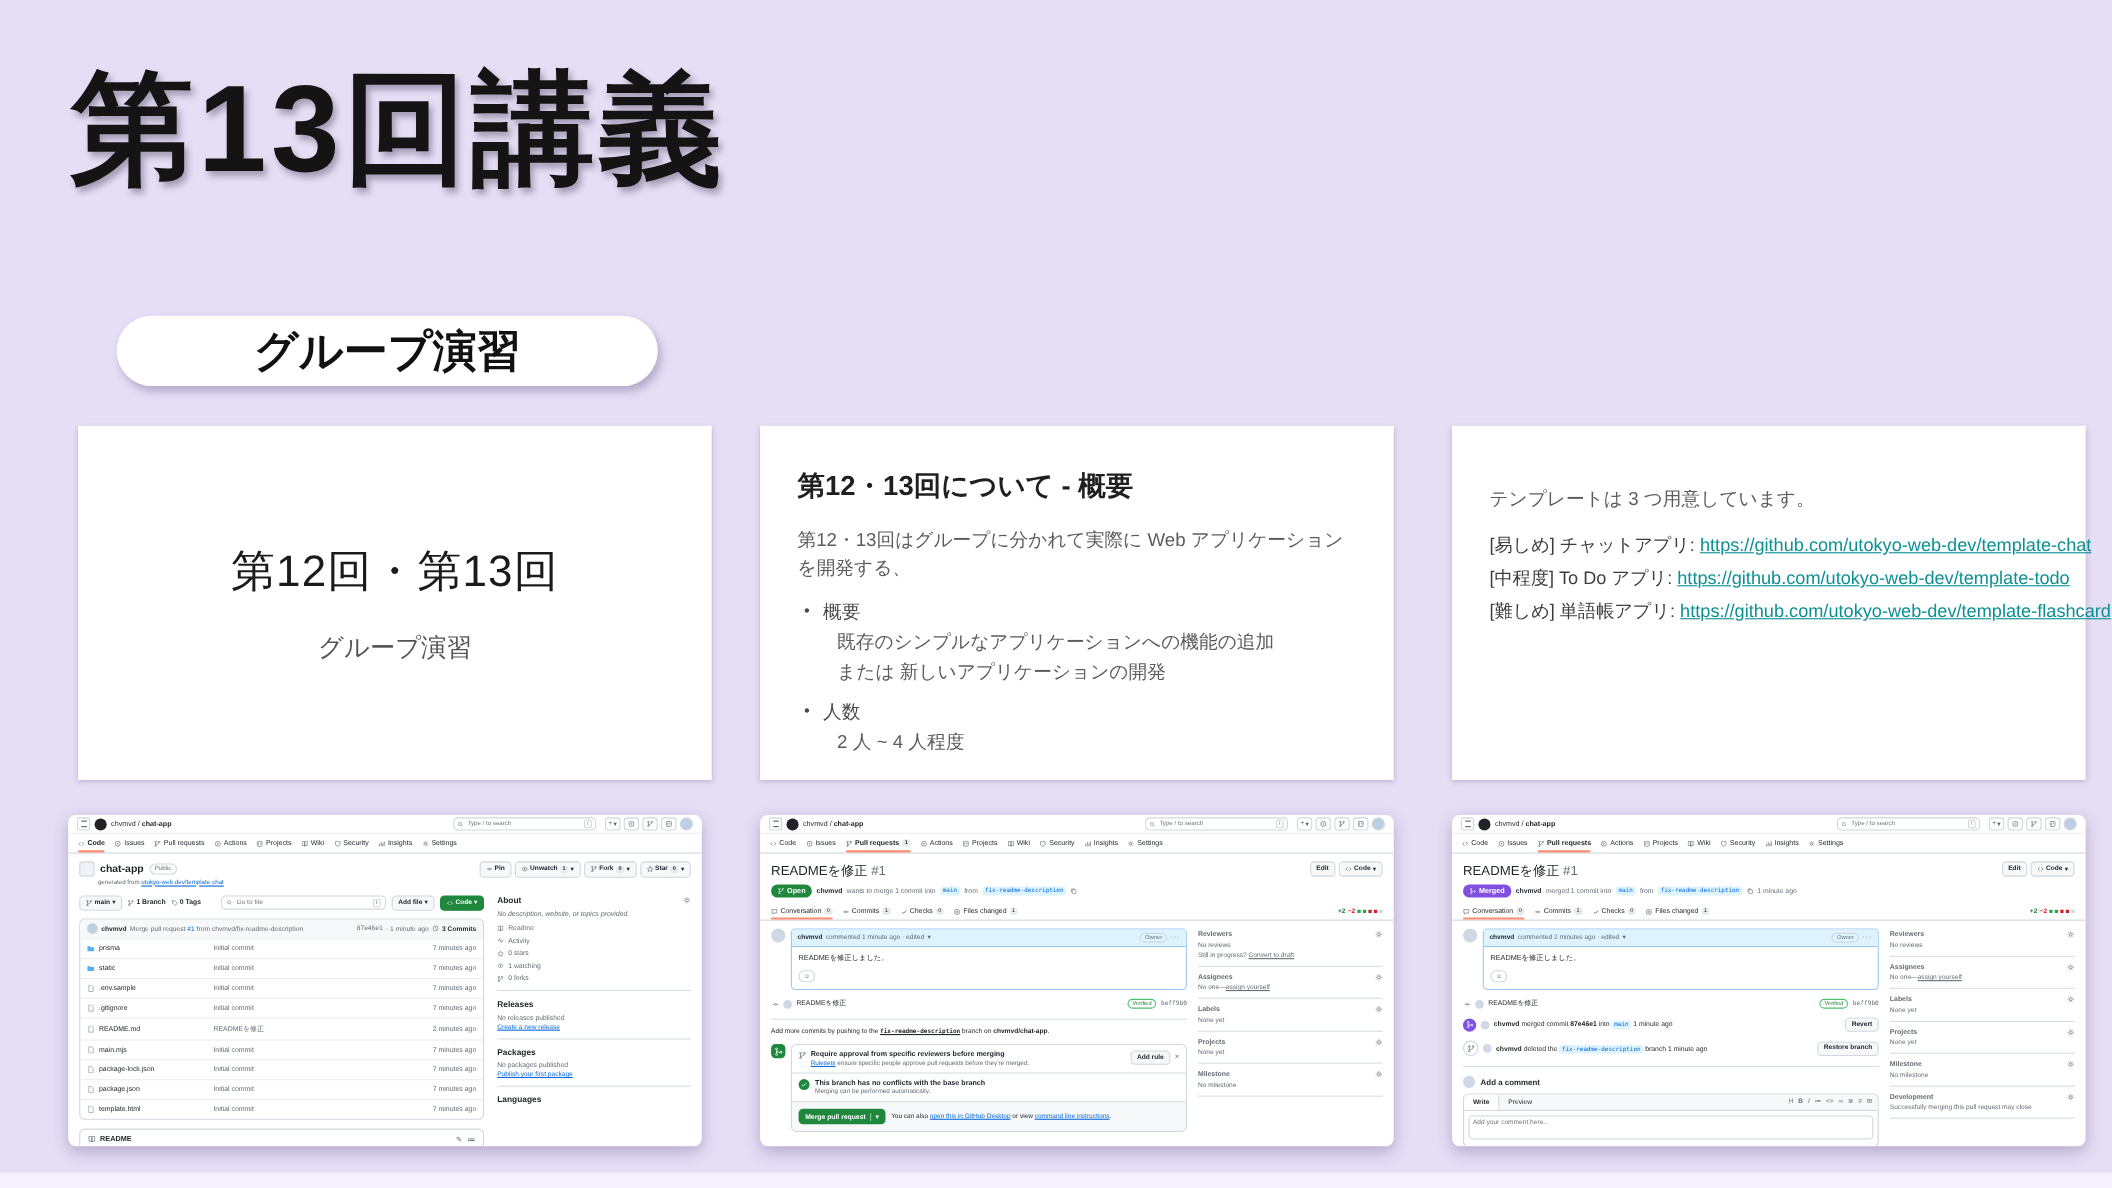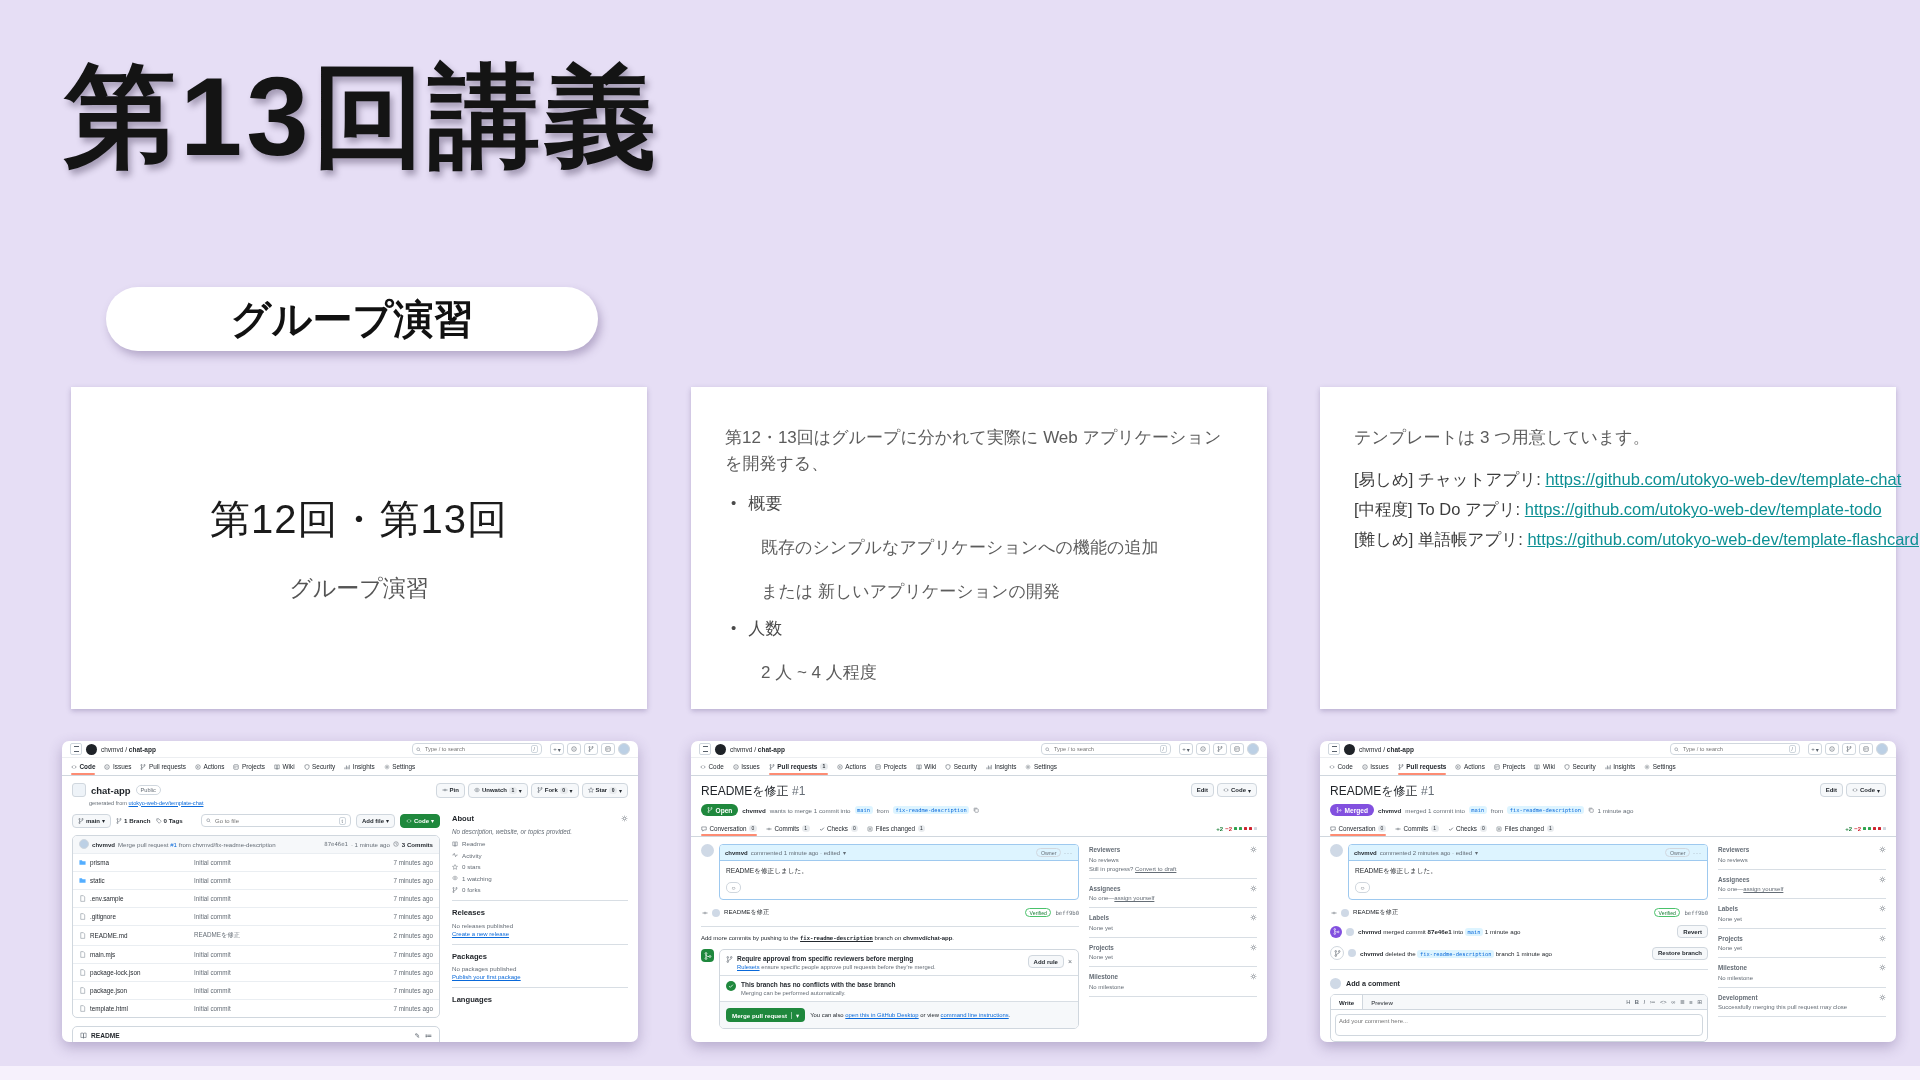--- a/index.html
+++ b/index.html
@@ -17,24 +17,24 @@
   .c1{left:71px}.c2{left:691px}.c3{left:1320px}
   .card1-inner{height:100%;display:flex;flex-direction:column;align-items:center;justify-content:center;gap:26px}
   .card1-title{font-size:40px;color:#1b1b1b;letter-spacing:1px}
   .card1-sub{font-size:23px;color:#555}
   .card-pad{padding:38px 34px 0 34px}
   .card-h{font-size:25px;font-weight:700;color:#1f1f1f;margin:0 0 20px 0}
   .card-p{font-size:17px;color:#5c5c5c;line-height:1.55;margin:0}
   .card-ul{margin:14px 0 0 6px;padding:0;list-style:none}
   .card-ul .li{display:flex;gap:12px;font-size:17px;color:#4a4a4a;margin-top:14px}
   .card-ul .dot{color:#4a4a4a;font-size:15px;line-height:22px}
-  .card-ul .sub{margin:21px 0 0 30px;font-size:17px;color:#5c5c5c}
+  .card-ul .sub{margin:4px 0 0 30px;font-size:17px;color:#5c5c5c}
   .tpl-line{font-size:16.5px;color:#3c3c3c;margin-top:8px;white-space:nowrap}
   .tpl-line a{color:#0d9094;text-decoration:underline;cursor:pointer}
-  .tpl-intro{margin-top:0}
+  .tpl-intro{margin-top:16px}
 
   
   .shot{position:absolute;top:741px;width:576px;height:301px;background:#fff;border-radius:7px;
     box-shadow:0 5px 14px rgba(70,50,110,.3);overflow:hidden;color:#1f2328;font-size:7px}
   .s1{left:62px}.s2{left:691px}.s3{left:1320px}
   svg.ic{display:block;flex:none}
   .tb{display:flex;align-items:center;gap:4px;height:16px;padding:0 8px;border-bottom:1px solid #eceef1}
   .brg{width:10px;height:10px;border:1px solid #d0d7de;border-radius:2px;display:flex;align-items:center;justify-content:center;flex:none}
   .brg i{display:block;width:5px;height:4px;border-top:1px solid #57606a;border-bottom:1px solid #57606a}
   .ghl{width:11px;height:11px;background:#1f2328;border-radius:50%;flex:none}
@@ -263,20 +263,21 @@
 
   <div class="card c1">
     <div class="card1-inner">
       <div class="card1-title">第12回・第13回</div>
       <div class="card1-sub">グループ演習</div>
     </div>
   </div>
 
   <div class="card c2">
     <div class="card-pad">
+      <h2 class="card-h">第12・13回について - 概要</h2>
       <p class="card-p">第12・13回はグループに分かれて実際に Web アプリケーションを開発する、</p>
       <div class="card-ul">
         <div class="li">
             <span class="dot">•</span>
             <span>概要</span>
           </div>
         <div class="sub">既存のシンプルなアプリケーションへの機能の追加</div>
         <div class="sub">または 新しいアプリケーションの開発</div>
         <div class="li">
             <span class="dot">•</span>

